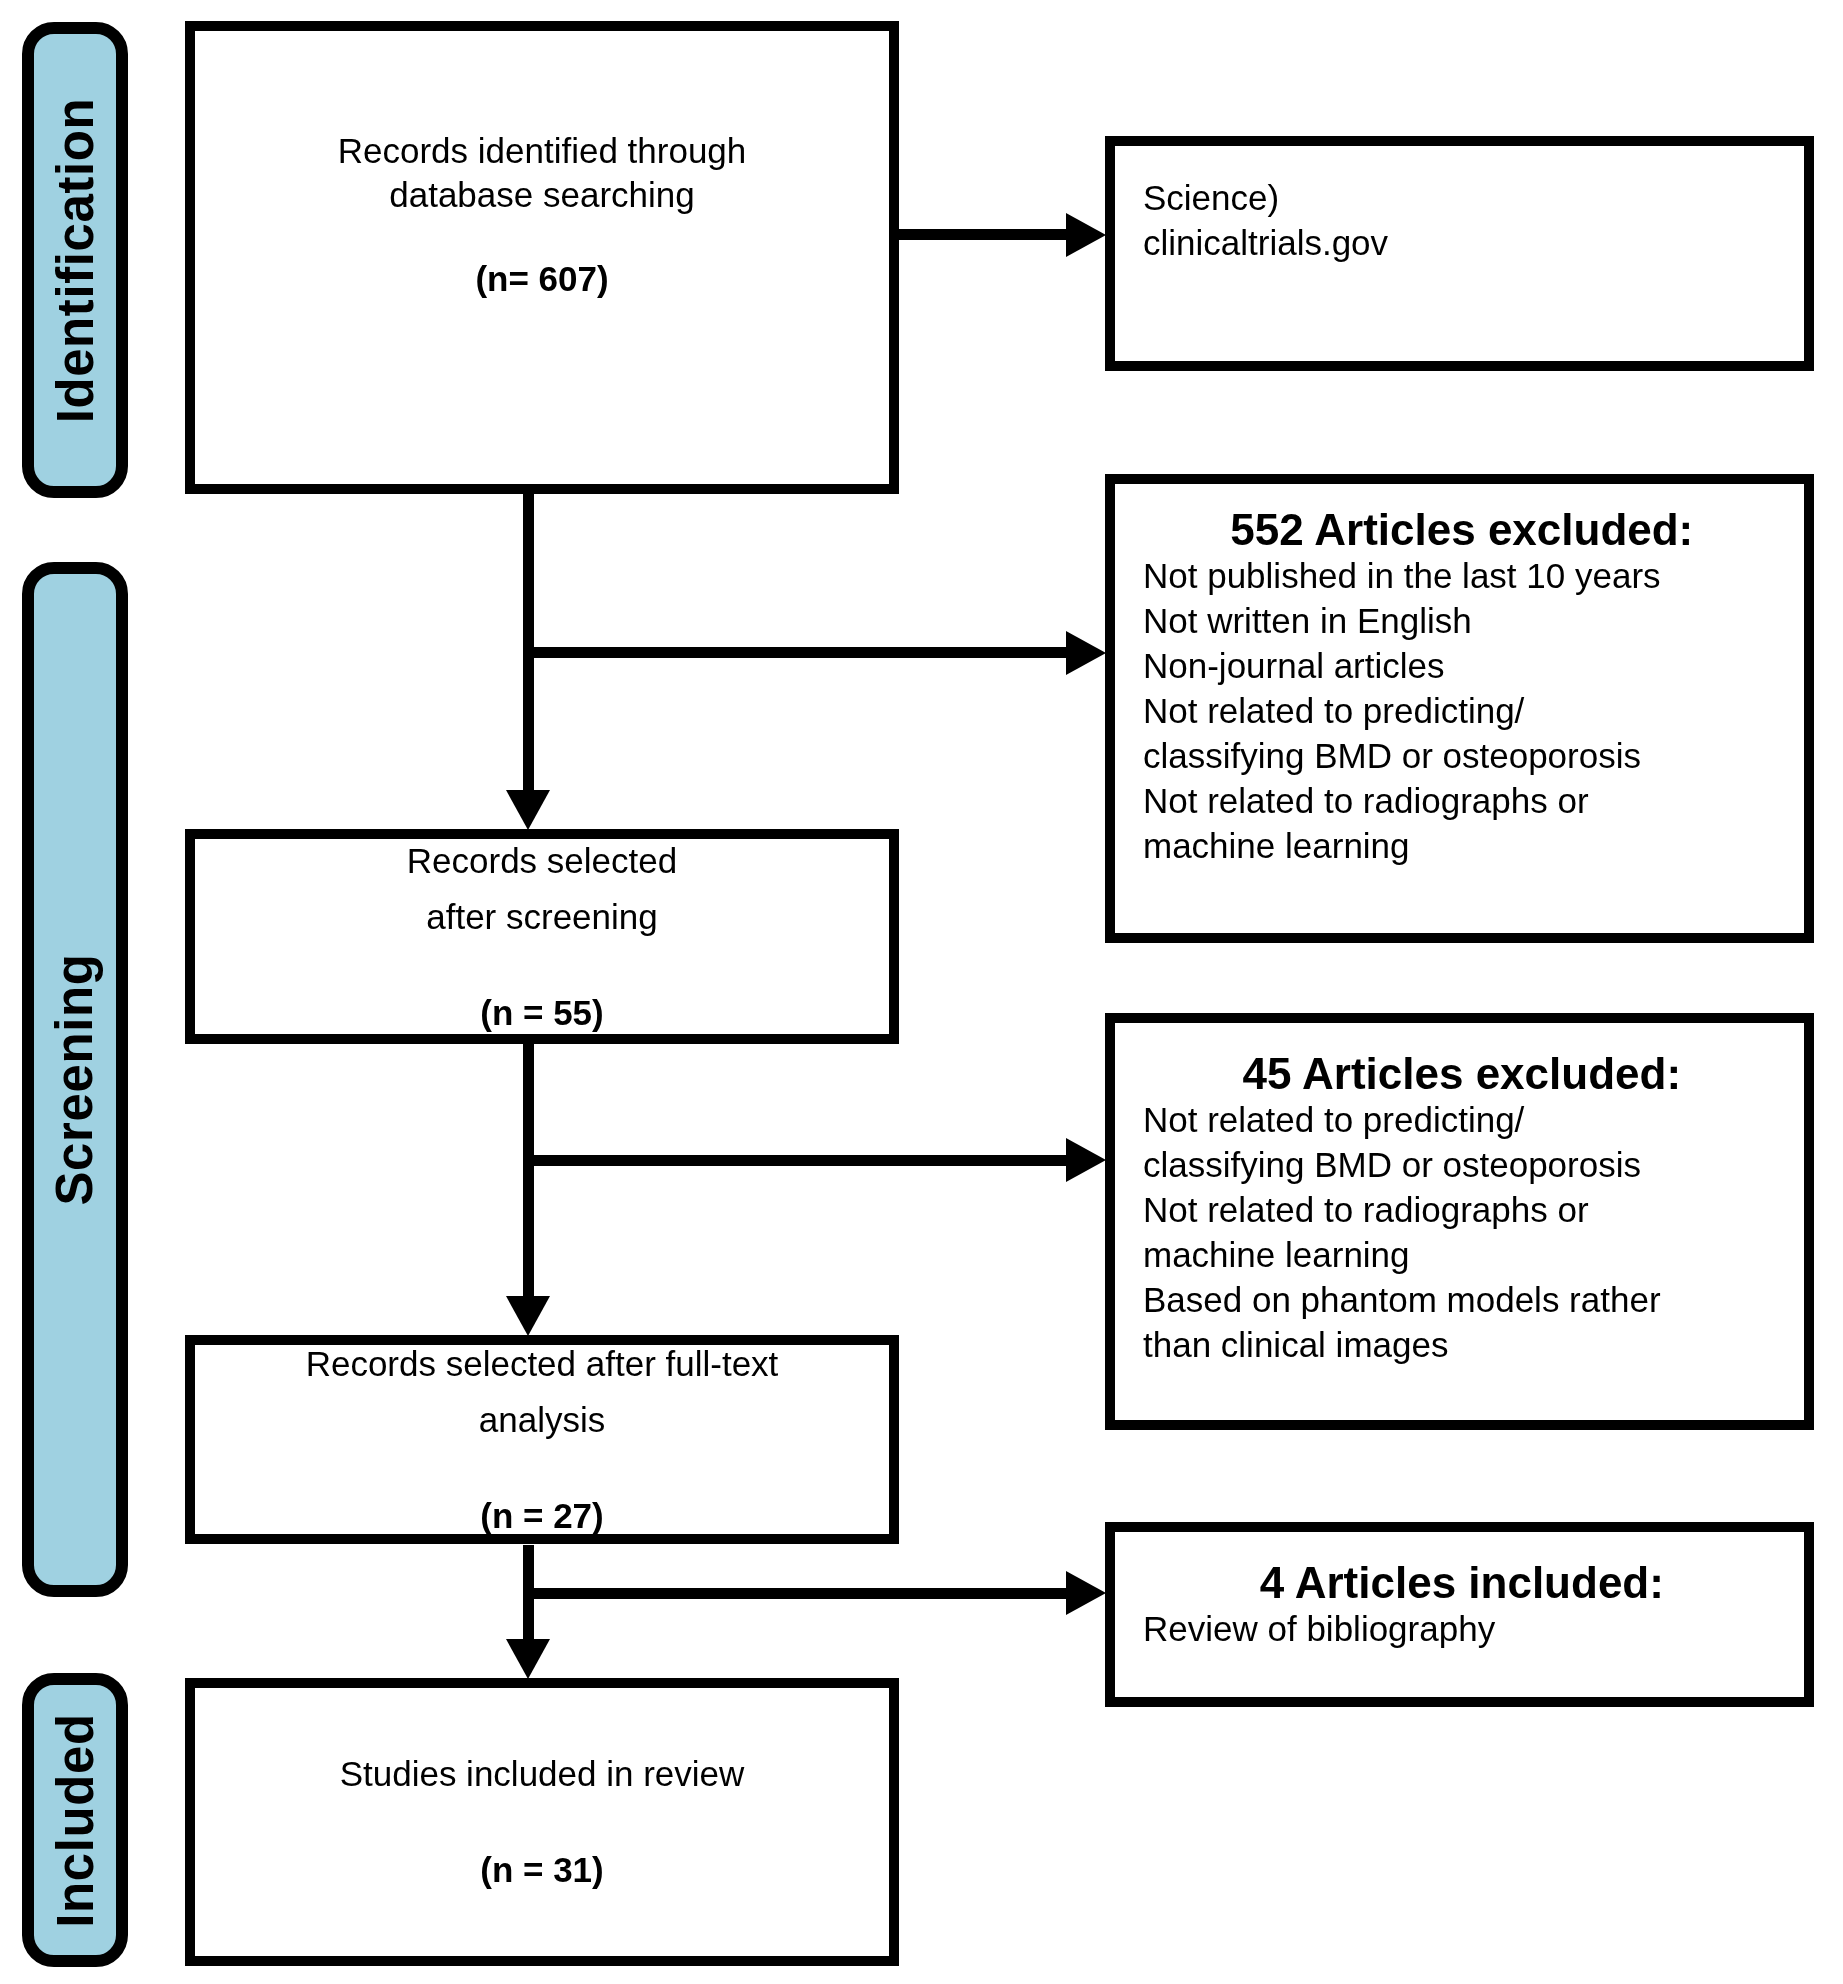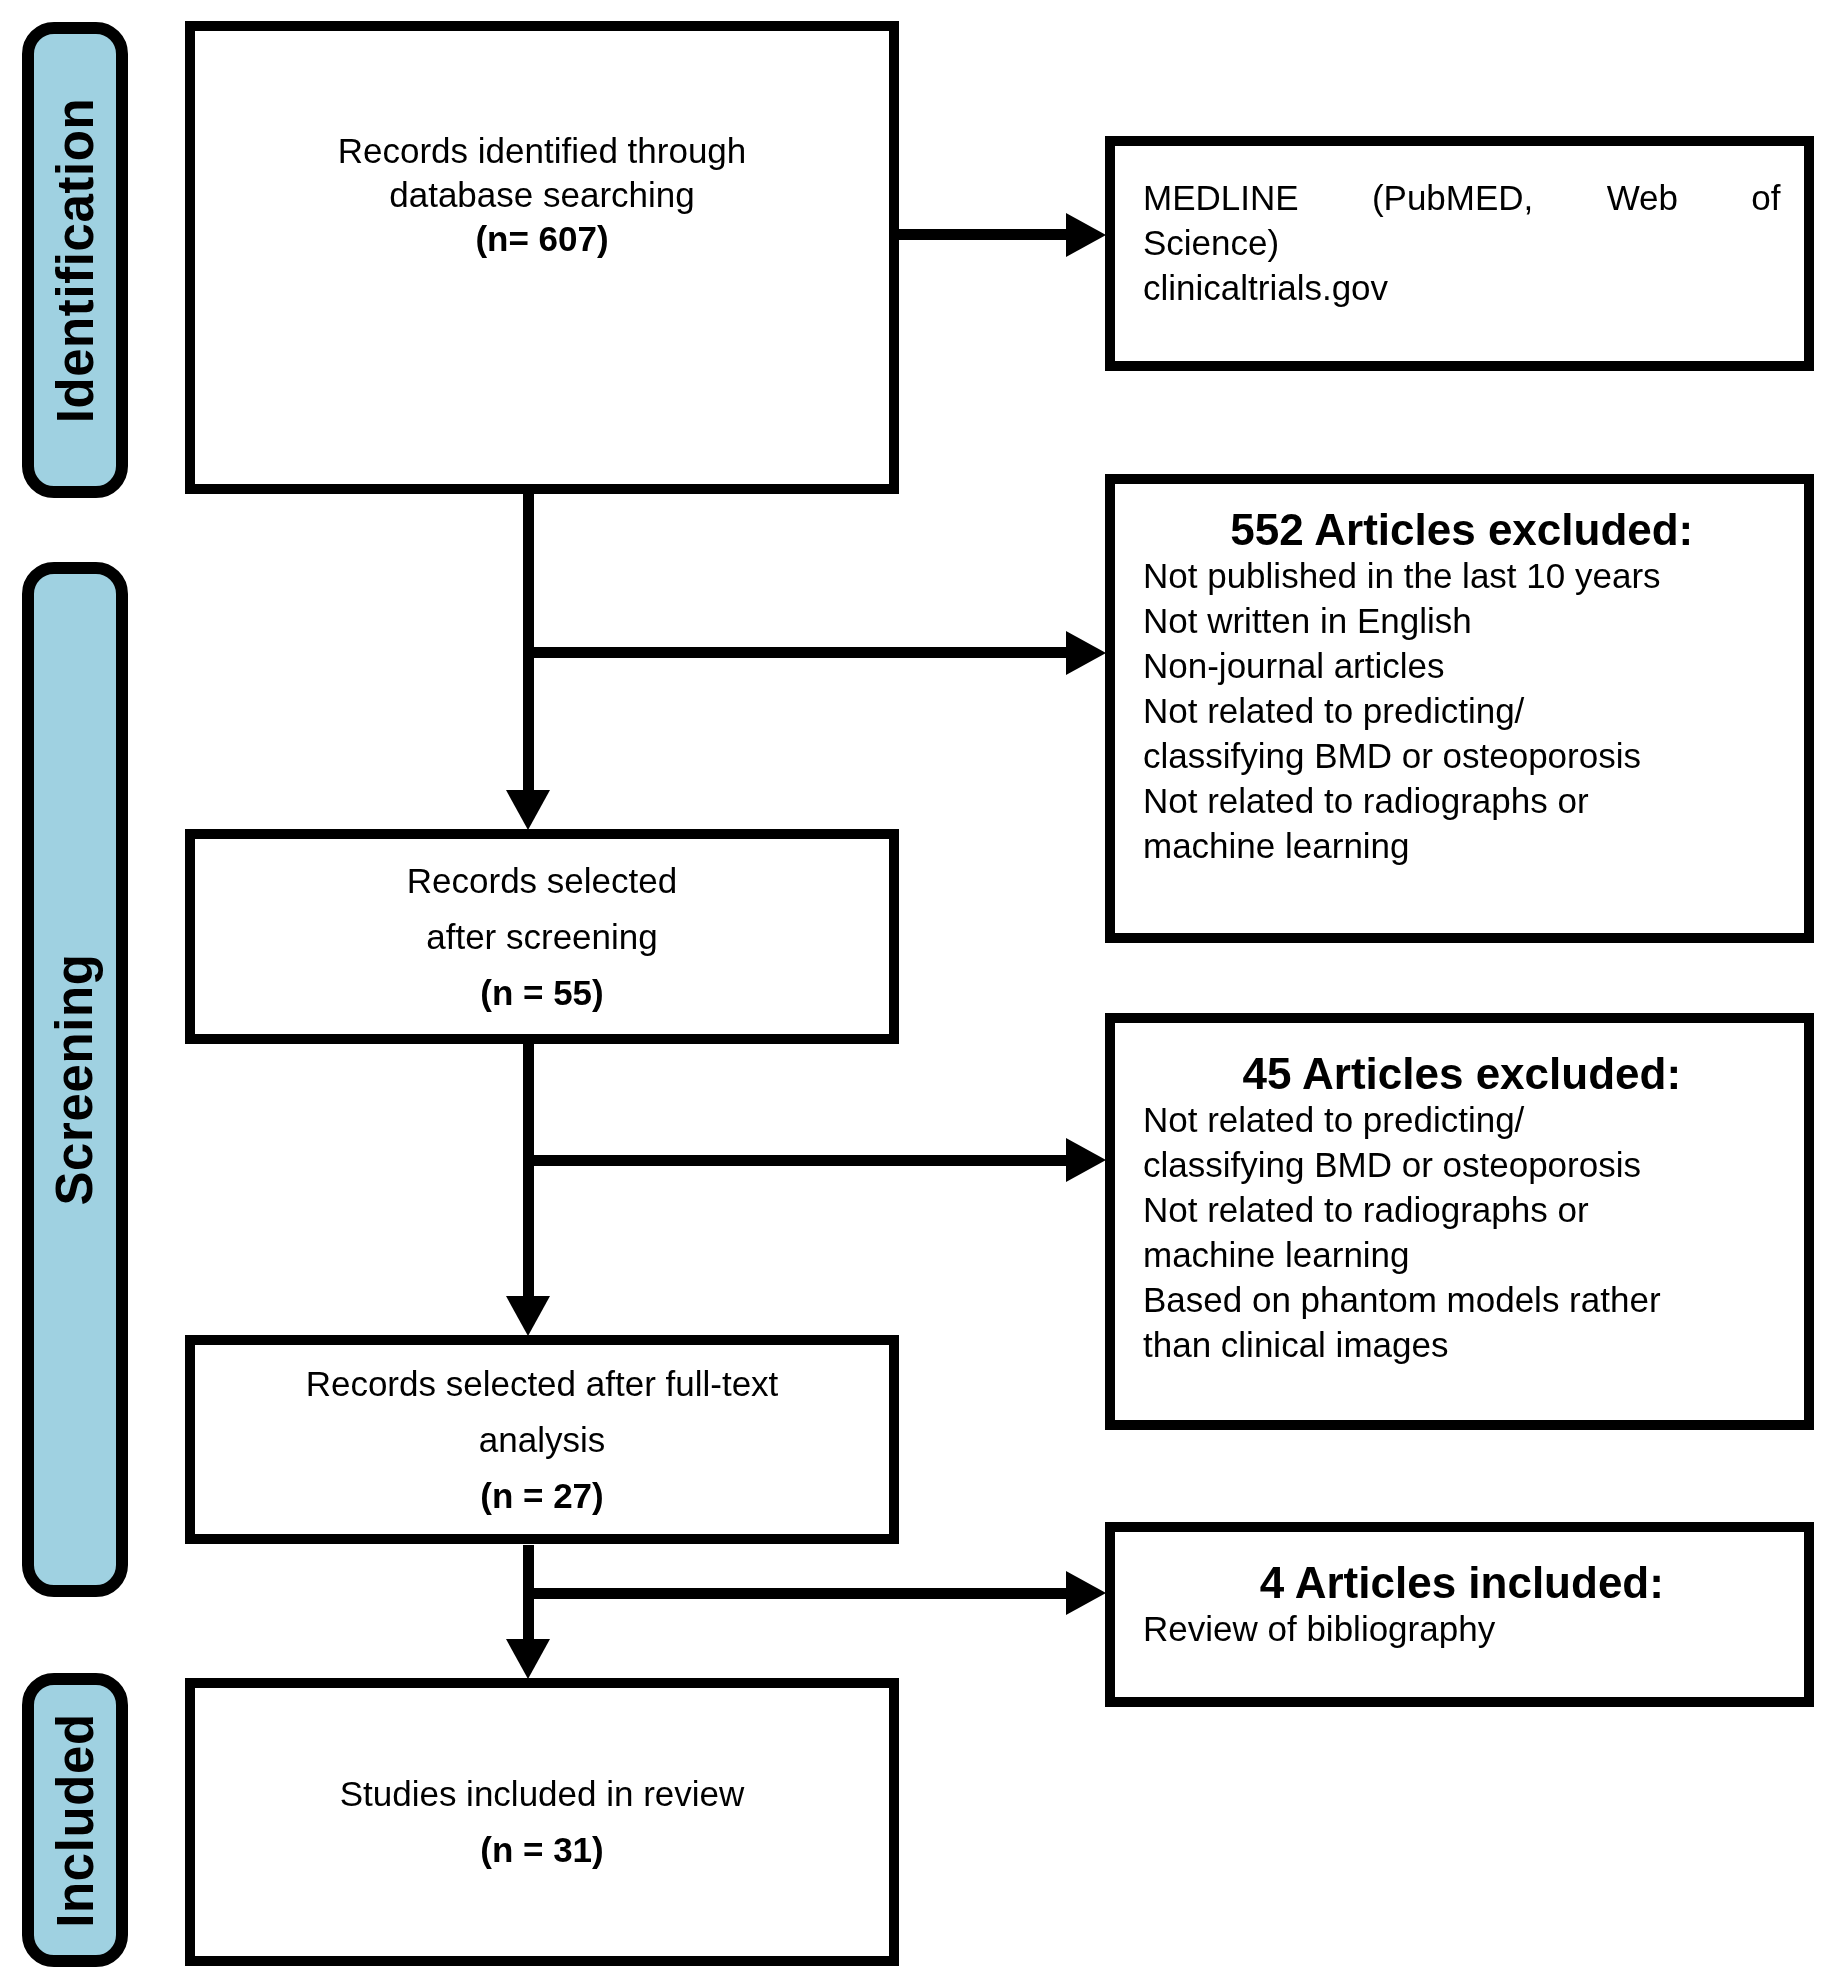--- a/index.html
+++ b/index.html
@@ -57,21 +57,21 @@
     font-size: 35px;
     line-height: 44px;
     white-space: nowrap;
   }
   .side-ln {
     font-size: 35px;
     line-height: 45px;
     text-align: left;
     white-space: nowrap;
   }
-  .bold { font-weight: bold; }
+  .bold { font-weight: bold; margin-top: 40px; }
   .title-ln {
     font-size: 44px;
     line-height: 47px;
     font-weight: bold;
     text-align: center;
     white-space: nowrap;
   }
   .pad-side { padding-left: 28px; padding-right: 23.5px; }
   .justify-line {
     white-space: normal;
@@ -153,21 +153,20 @@
 
   <div class="box main-col" style="top:1678px; height:288px;">
     <div class="vcenter center">
       <div class="ln">Studies included in review</div>
       <div class="ln bold">(n = 31)</div>
     </div>
   </div>
 
   <div class="box side-col" style="top:136px; height:235px;">
     <div class="txt pad-side" style="top:29px;">
-      <div class="side-ln justify-line">MEDLINE (PubMED, Web of</div>
       <div class="side-ln">Science)</div>
       <div class="side-ln">clinicaltrials.gov</div>
     </div>
   </div>
 
   <div class="box side-col" style="top:474px; height:469px;">
     <div class="txt pad-side" style="top:22.4px;">
       <div class="title-ln">552 Articles excluded:</div>
       <div class="side-ln">Not published in the last 10 years</div>
       <div class="side-ln">Not written in English</div>

